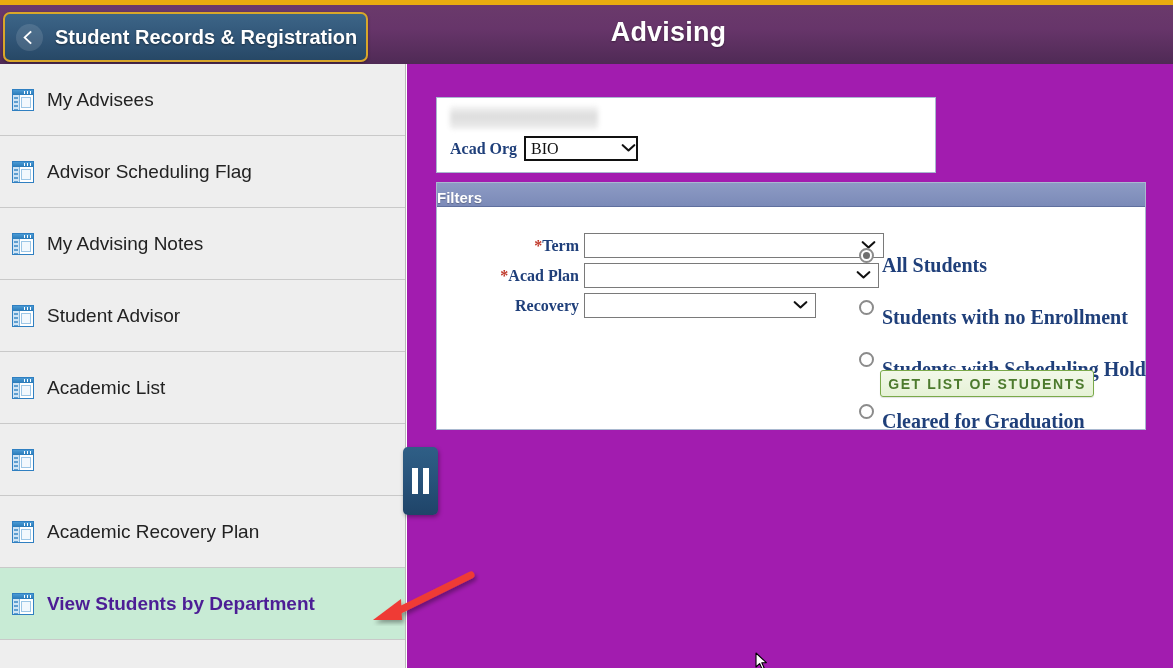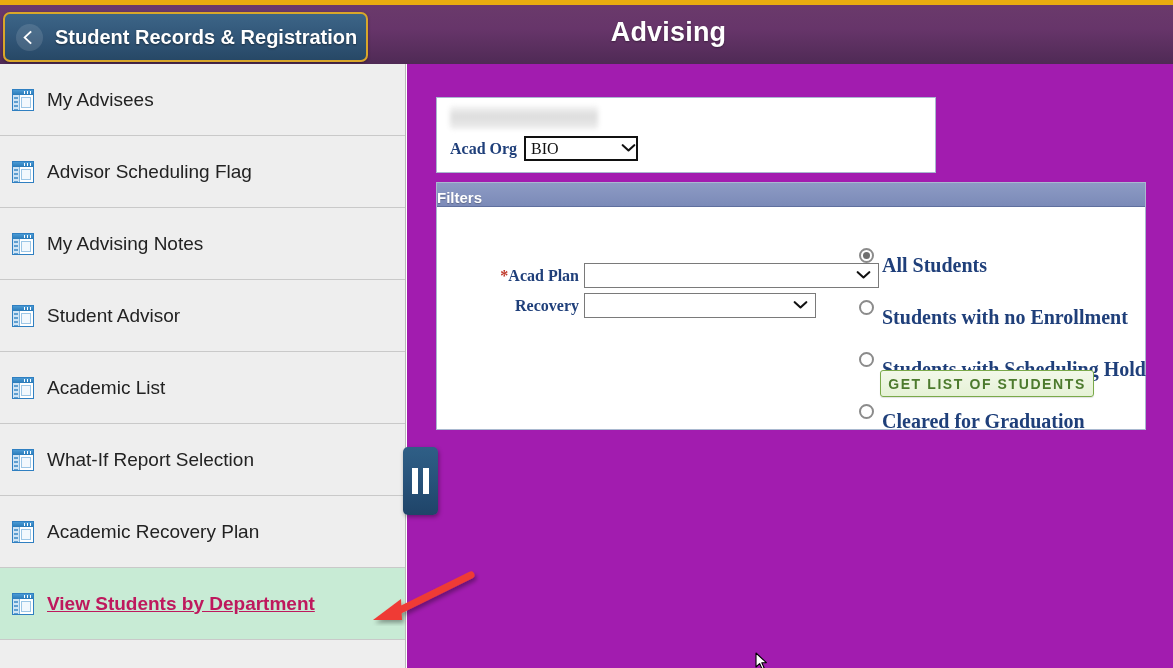--- a/index.html
+++ b/index.html
@@ -71,21 +71,21 @@
     background: #eeeeee;
     cursor: pointer;
   }
   .side-item.selected { background: #c8ebd5; }
   .side-item.partial { height: 23px; border-bottom: none; }
   .side-label {
     font-size: 19px; color: #222;
     margin-left: 13px;
     white-space: nowrap;
   }
-  .side-item.selected .side-label { font-weight: bold; color: #be185d; text-decoration: underline; }
+  .side-item.selected .side-label { font-weight: bold; color: #4c1d95; }
 
   
   .win-icon {
     width: 22px; height: 22px; flex: 0 0 auto;
     border: 1px solid #2f7fc1;
     background: #ffffff;
     position: relative;
     margin-left: 2px;
     overflow: hidden;
   }
@@ -339,21 +339,20 @@
         <span class="wi-bar"></span>
           <span class="wi-dots"></span>
         <span class="wi-side">
             <i></i>
             <i></i>
             <i></i>
             <i></i>
           </span>
         <span class="wi-body"></span>
       </span>
-      <span class="side-label">What-If Report Selection</span>
     </div>
 
     <div class="side-item">
       <span class="win-icon">
         <span class="wi-bar"></span>
           <span class="wi-dots"></span>
         <span class="wi-side">
             <i></i>
             <i></i>
             <i></i>
@@ -404,20 +403,30 @@
       </div>
     </div>
 
     <div class="filters-panel">
       <div class="filters-head">
         <span>Filters</span>
       </div>
 
       <div class="filters-body">
 
+        <div class="field-row" style="left:47px; top:26px;">
+          <span class="field-label" style="width:95px;"><span class="req">*</span><span>Term</span></span>
+          <div class="field-select" style="width:300px;">
+            <span>
+              <svg class="chev" width="15" height="9" viewBox="0 0 16 10">
+                <path d="M1.6 1.3 L8 7.2 L14.4 1.3" fill="none" stroke="#111" stroke-width="2.3" stroke-linecap="round" stroke-linejoin="round"></path>
+              </svg>
+            </span>
+          </div>
+        </div>
 
         <div class="field-row" style="left:7px; top:56px;">
           <span class="field-label" style="width:135px;"><span class="req">*</span><span>Acad Plan</span></span>
           <div class="field-select" style="width:295px;">
             <span>
               <svg class="chev" width="15" height="9" viewBox="0 0 16 10">
                 <path d="M1.6 1.3 L8 7.2 L14.4 1.3" fill="none" stroke="#111" stroke-width="2.3" stroke-linecap="round" stroke-linejoin="round"></path>
               </svg>
             </span>
           </div>

